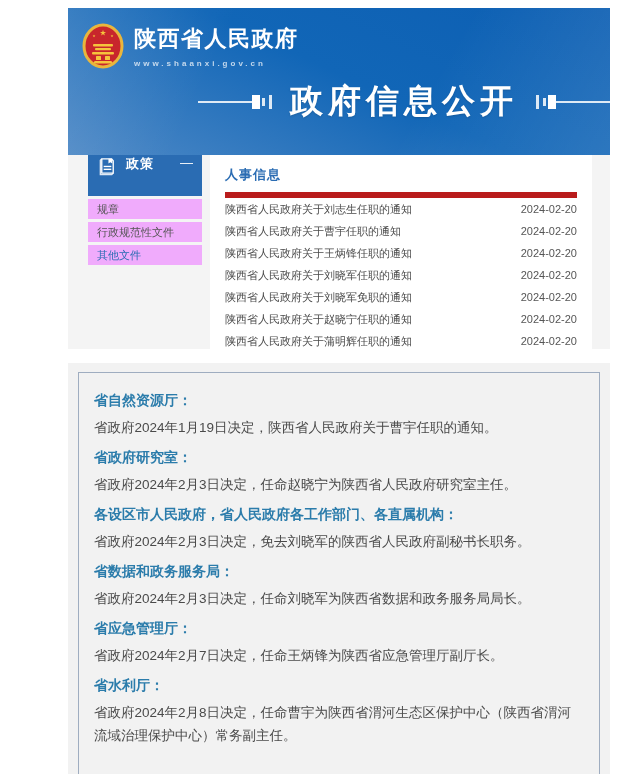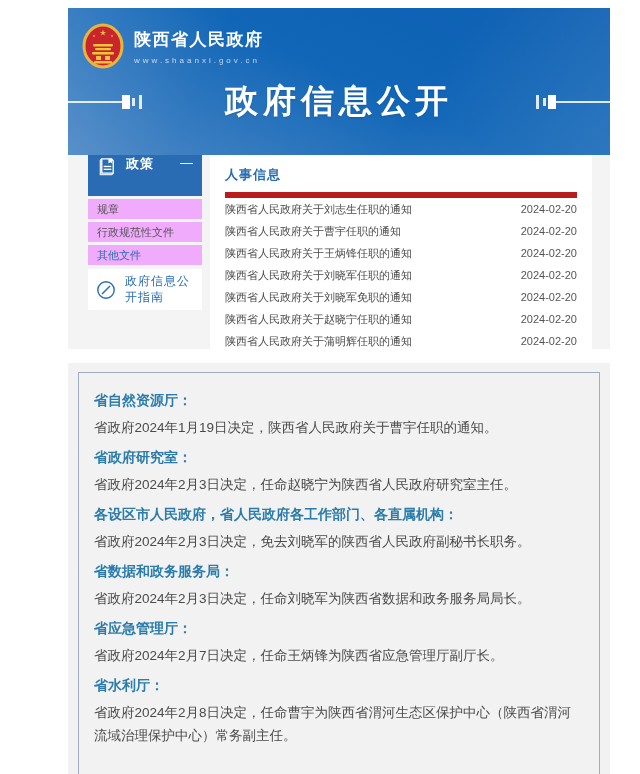--- a/index.html
+++ b/index.html
@@ -11,23 +11,23 @@
   .banner {
     margin-top:8px; height:147px; position:relative; overflow:hidden;
     background:
       linear-gradient(115deg, rgba(255,255,255,0.10) 0%, rgba(255,255,255,0.0) 28%),
       linear-gradient(300deg, rgba(255,255,255,0.12) 0%, rgba(255,255,255,0.0) 35%),
       linear-gradient(205deg, #0d5fb3 0%, #1166b7 48%, #4e89c6 100%);
   }
   .brand { display:flex; align-items:center; padding:14px 0 0 13px; }
   .emblem { width:44px; height:48px; flex:0 0 auto; }
   .brand-text { margin-left:9px; color:#fff; }
-  .brand-name { font-size:17px; font-weight:bold; letter-spacing:1.5px; }
-  .brand-url  { font-size:8px; letter-spacing:3px; color:rgba(255,255,255,0.72); margin-top:5px; }
-  .banner-title-row { display:flex; align-items:center; justify-content:space-between; margin-top:9px; }
+  .brand-name { font-size:22px; font-weight:bold; letter-spacing:1.5px; }
+  .brand-url  { font-size:8px; letter-spacing:3px; color:rgba(255,255,255,0.72); margin-top:5px;font-weight:bold; }
+  .banner-title-row { display:flex; align-items:center; justify-content:flex-end; margin-top:9px; }
   .banner-title { color:#fff; font-size:33px; font-weight:bold; letter-spacing:5px;
                   margin:0 16px; text-shadow:0 1px 2px rgba(0,0,0,0.15); }
   .orn { display:flex; align-items:center; }
   .orn .line { width:54px; height:2px; background:rgba(255,255,255,0.85); }
   .orn .bar-s { width:3px; height:8px;  background:rgba(255,255,255,0.85); margin:0 2px; }
   .orn .bar-t { width:3px; height:14px; background:rgba(255,255,255,0.85); margin:0 2px; }
   .orn .gap { width:8px; }
 
   
   .top-content { background:#f4f4f4; height:194px; overflow:hidden; display:flex; padding-left:20px; }
@@ -126,29 +126,20 @@
 
           <div class="menu-item">规章</div>
 
           <div class="menu-item">行政规范性文件</div>
 
           <div class="menu-item active">其他文件</div>
         </div>
 
       <div>
 
-          <div class="side-card">
-            <svg class="c-icon" viewBox="0 0 24 24">
-              <g fill="none" stroke="#2a6cb3" stroke-width="1.4">
-                <circle cx="12" cy="12" r="8.2"></circle>
-                <path d="M8 16 L13.2 10.8 L16 8 L10.8 13.2 Z" fill="#2a6cb3"></path>
-              </g>
-            </svg>
-            <div class="c-label">政府信息公开指南</div>
-          </div>
 
         </div>
     </div>
 
     <div class="list-panel">
       <div class="list-title">人事信息</div>
       <div>
 
           <div class="news-row">
             <span class="t">陕西省人民政府关于刘志生任职的通知</span>

